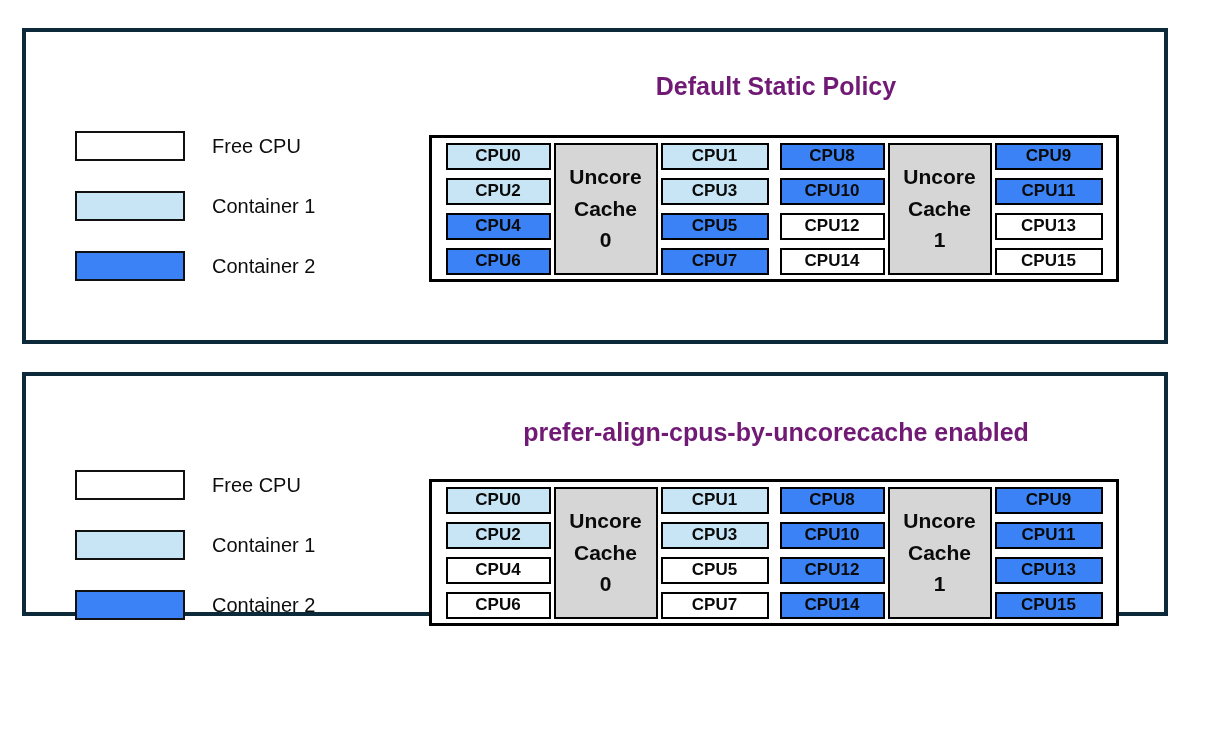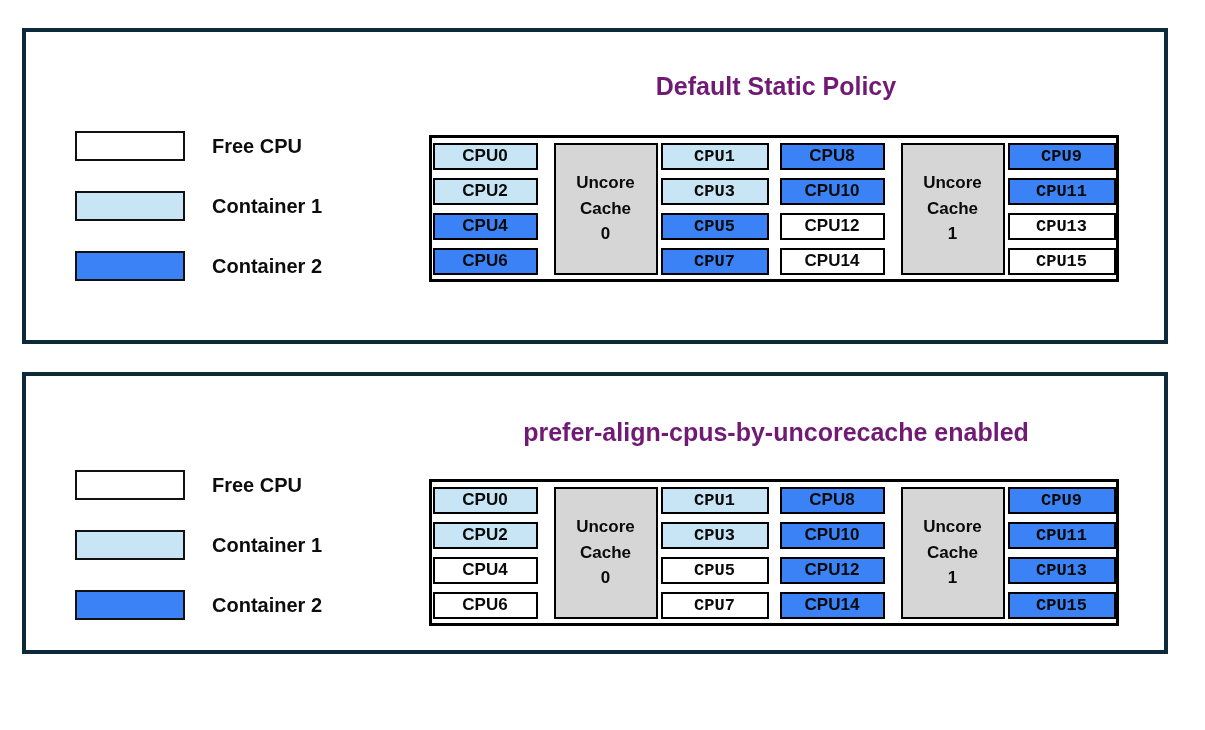--- a/index.html
+++ b/index.html
@@ -12,21 +12,21 @@
   }
   .panel{
     position:absolute;
     left:22px;
     width:1146px;
     border:4px solid #0d2a3a;
     background:#ffffff;
     box-sizing:border-box;
   }
   .panel-1{top:28px;height:316px;}
-  .panel-2{top:372px;height:282px;}
+  .panel-2{top:372px;height:244px;}
 
   .panel-title{
     position:absolute;
     left:400px;top:40px;width:700px;
     text-align:center;
     font-size:25px;
     font-weight:bold;
     color:#701a75;
     white-space:nowrap;
   }
@@ -43,59 +43,58 @@
   .legend-row{display:flex;align-items:center;}
   .swatch{
     width:110px;height:30px;
     border:2px solid #111111;
     box-sizing:border-box;
     display:inline-block;
   }
   .legend-label{
     margin-left:27px;
     font-size:20px;
-    font-weight:bold;
+    font-weight:normal;
     color:#0d0d0d;
     white-space:nowrap;
   }
 
   .diagram{
     position:absolute;
     left:403px;top:103px;
     width:690px;height:147px;
     border:3px solid #000000;
     box-sizing:border-box;
     background:#ffffff;
     display:flex;
     align-items:center;
     justify-content:center;
     gap:11px;
   }
   .group{display:flex;gap:3px;}
   .cpu-col{display:flex;flex-direction:column;gap:8px;width:105px;}
-  .cpu-col.right{width:108px;font-family:Liberation Mono, monospace;}
+  .cpu-col.right{width:108px;}
   .cpu{
     height:27px;
     border:2px solid #000000;
     box-sizing:border-box;
     display:flex;align-items:center;justify-content:center;
     font-size:17px;font-weight:bold;color:#0a0a0a;
     background:#ffffff;
   }
   .cache{
     width:104px;
     border:2px solid #000000;
     box-sizing:border-box;
     background:#d6d6d6;
     display:flex;align-items:center;justify-content:center;
     text-align:center;
-    font-size:17px;font-weight:bold;color:#0a0a0a;
+    font-size:21px;font-weight:bold;color:#0a0a0a;
     line-height:1.5;
     white-space:pre-line;
-    margin-left:13px;
   }
   [data-state="free"]{background:#ffffff;}
   [data-state="container1"]{background:#c7e5f5;}
   [data-state="container2"]{background:#3b82f6;}
 </style>
 </head>
 <body>
 
 <section class="panel panel-1">
   <div class="panel-title">Default Static Policy</div>

